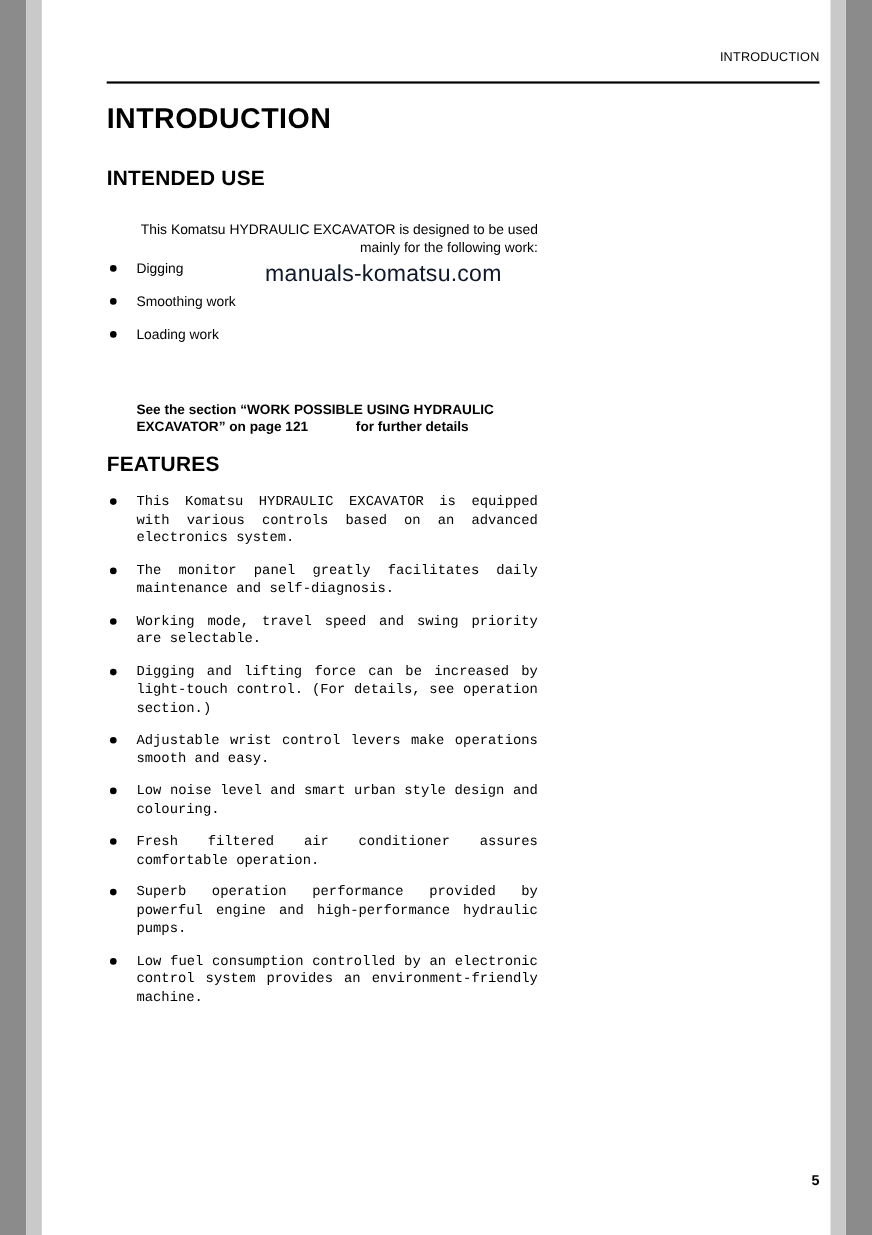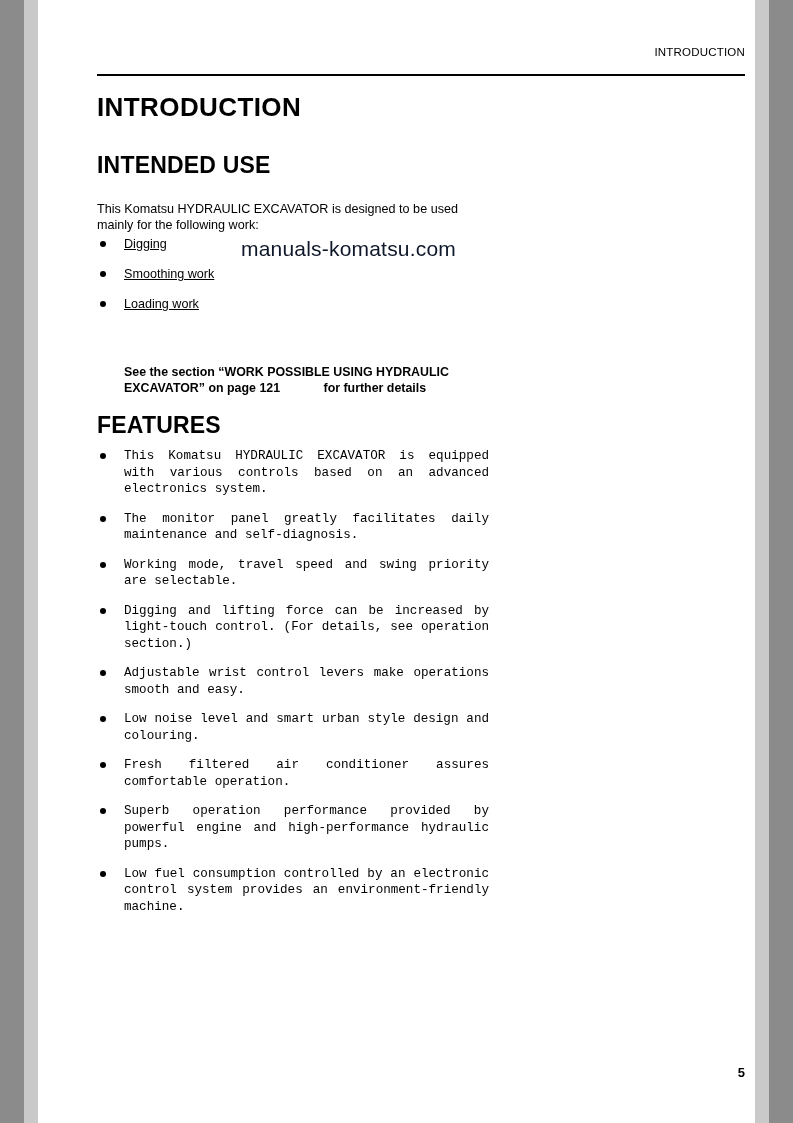--- a/index.html
+++ b/index.html
@@ -56,37 +56,38 @@
     position: absolute;
     left: 0;
     top: 92px;
     margin: 0;
     font-size: 26px;
     font-weight: bold;
     letter-spacing: 0.4px;
   }
   h2.section {
     margin: 0;
-    font-size: 23px;
+    font-size: 19px;
     font-weight: bold;
     letter-spacing: 0.2px;
   }
   .sec-intended {
     position: absolute;
     left: 0;
     top: 152px;
     width: 500px;
   }
   .lead {
     position: absolute;
     left: 0;
     top: 188px;
     width: 392px;
     font-size: 12.6px;
     line-height: 16.5px;
+    text-align: right;
   }
   ul.bullets {
     list-style: none;
     margin: 0;
     padding: 0;
   }
   ul.bullets li {
     position: relative;
     padding-left: 27px;
     font-size: 12.6px;
@@ -103,21 +104,20 @@
     background: #000;
   }
   .list-use {
     position: absolute;
     left: 0;
     top: 236px;
     width: 360px;
   }
   .list-use li {
     margin-bottom: 13.5px;
-    text-decoration: underline;
   }
   .see-note {
     position: absolute;
     left: 27px;
     top: 352px;
     width: 390px;
     font-size: 12.4px;
     line-height: 16px;
     font-weight: bold;
   }

